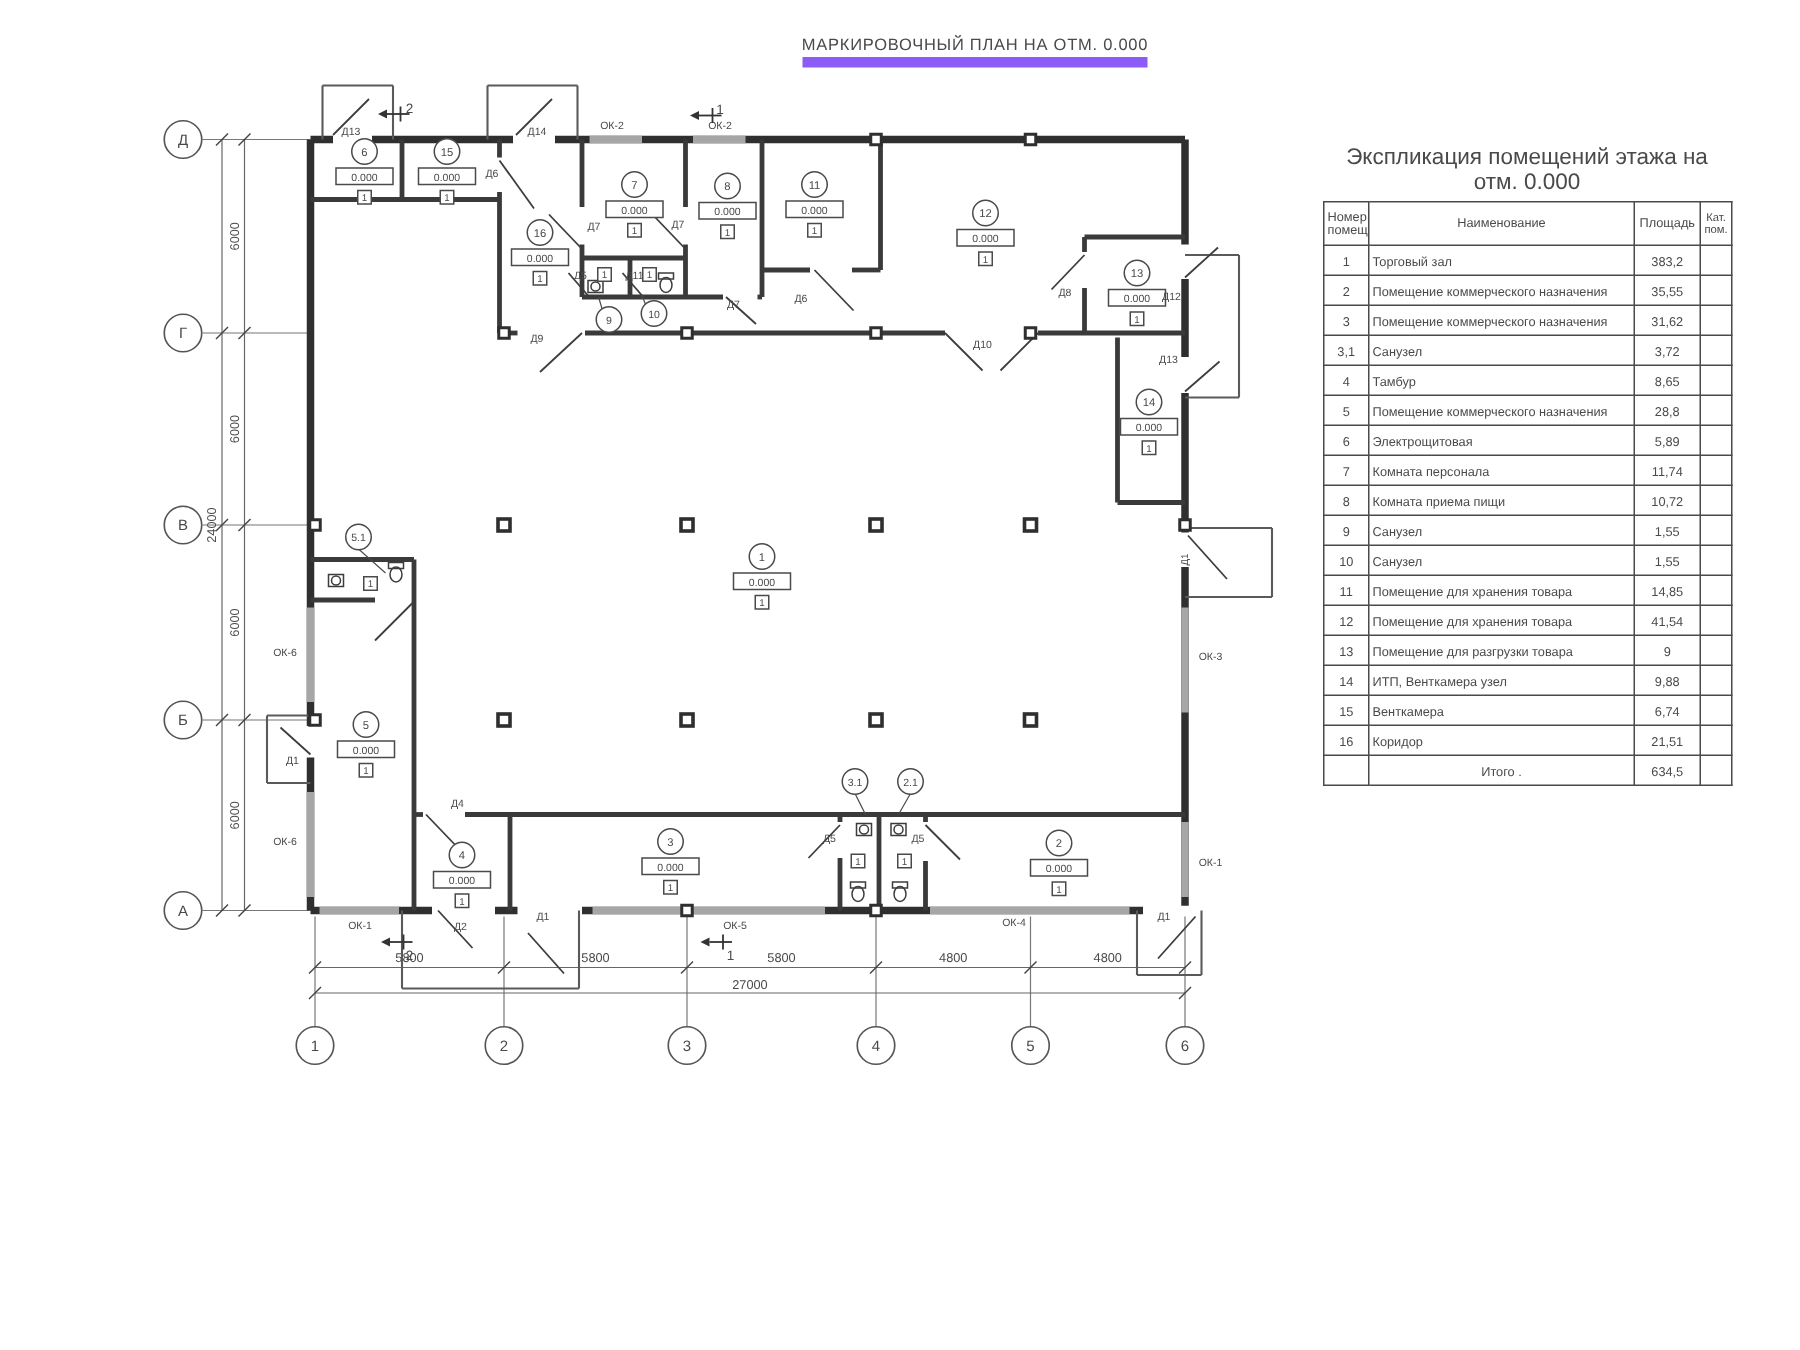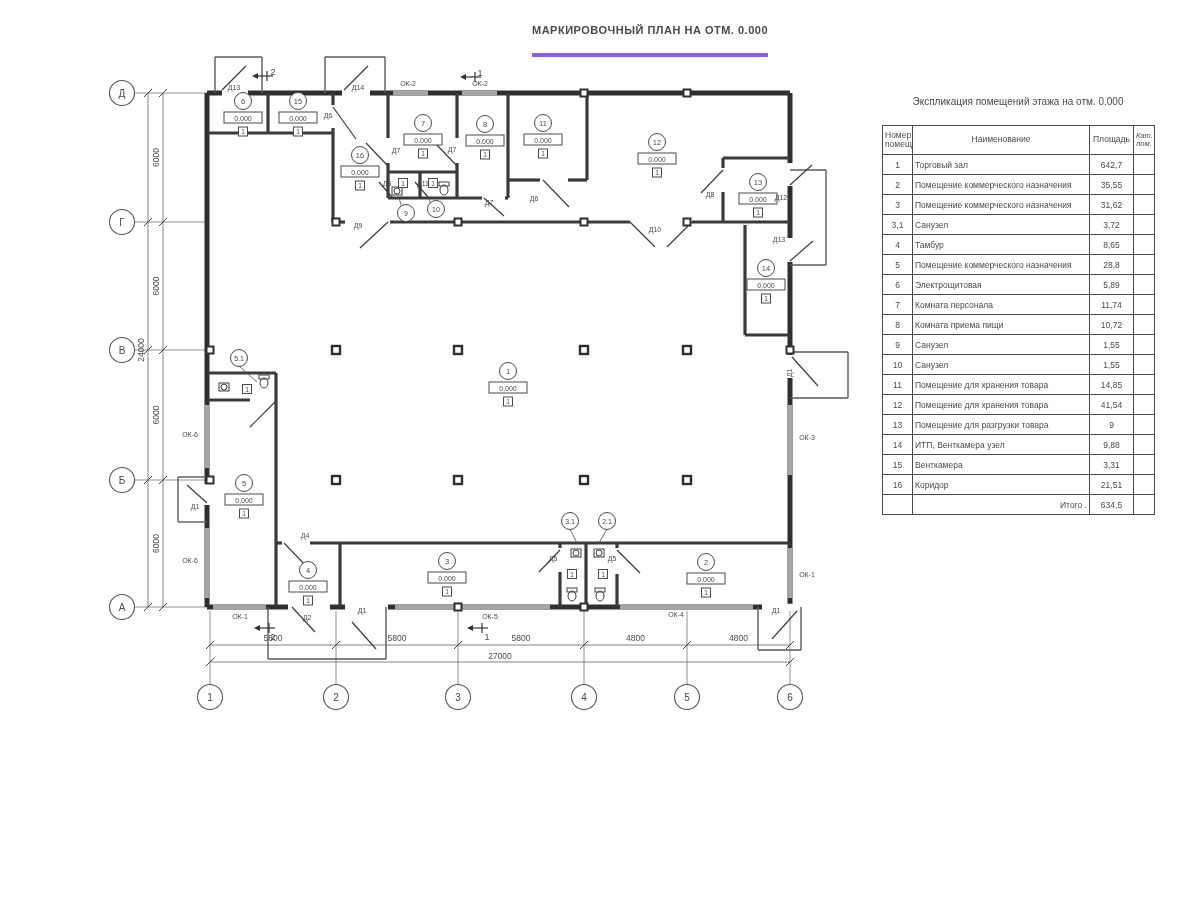--- a/index.html
+++ b/index.html
@@ -1,28 +1,28 @@
 <!DOCTYPE html>
 <html><head>
 <meta charset="utf-8">
 <style>
   html,body{margin:0;padding:0;background:#fff;}
   .sheet{position:relative;width:1200px;height:900px;background:#fff;overflow:hidden;
          font-family:"Liberation Sans",sans-serif;color:#4a4a4a;}
   .plan-title{position:absolute;left:450px;top:24px;width:400px;text-align:center;
 TEXT-DECORATION:none;font-size:11px;letter-spacing:.5px;color:#4a4a4a;}
-  .plan-title span{border-bottom:4px solid #8b5cf6;padding-bottom:17px;font-weight:bold;}
+  .plan-title span{border-bottom:7px solid #8b5cf6;padding-bottom:2px;}
   .schedule{position:absolute;left:882px;top:96px;width:272px;}
-  .schedule-title{font-size:10px;text-align:center;margin-bottom:18px;color:#4a4a4a;}
+  .schedule-title{font-size:15px;text-align:center;margin-bottom:4px;color:#4a4a4a;}
   table.sched{border-collapse:collapse;width:272px;table-layout:fixed;}
   table.sched td,table.sched th{border:1px solid #4a4a4a;font-size:8.5px;font-weight:normal;
       color:#4a4a4a;padding:0 2px;overflow:hidden;white-space:nowrap;}
   table.sched th{height:28px;white-space:normal;line-height:1.1;}
   table.sched td{height:19px;}
-  .c{text-align:center;} .l{text-align:left;padding-left:4px;} .r{text-align:right;padding-right:6px;}
+  .c{text-align:center;} .l{text-align:left;padding-left:4px;} .r{text-align:center;padding-right:6px;}
   svg text{fill:#4a4a4a;}
 </style>
 </head>
 <body>
 
 <div class="sheet">
   <div class="plan-title"><span>МАРКИРОВОЧНЫЙ ПЛАН НА ОТМ. 0.000</span></div>
   <svg id="plan" width="1200" height="900" viewBox="0 0 1200 900" style="position:absolute;left:0;top:0;">
       <g>
         <line x1="135" y1="93" x2="207" y2="93" stroke="#777" stroke-width="0.8"></line>
@@ -407,26 +407,26 @@
           <col style="width: 30px;">
           <col style="width: 177px;">
           <col style="width: 44px;">
           <col style="width: 21px;">
         </colgroup>
         <tbody>
           <tr>
             <th>Номер помещ.</th>
             <th>Наименование</th>
             <th>Площадь</th>
-            <th style="font-size: 7.5px; font-style: italic;">Кат. пом.</th>
+            <th style="font-size: 7.5px;">Кат. пом.</th>
           </tr>
           <tr>
             <td class="c">1</td>
             <td class="l">Торговый зал</td>
-            <td class="c">642,7</td>
+            <td class="c">383,2</td>
             <td class="c"></td>
           </tr>
           <tr>
             <td class="c">2</td>
             <td class="l">Помещение коммерческого назначения</td>
             <td class="c">35,55</td>
             <td class="c"></td>
           </tr>
           <tr>
             <td class="c">3</td>
@@ -502,21 +502,21 @@
           </tr>
           <tr>
             <td class="c">14</td>
             <td class="l">ИТП, Венткамера узел</td>
             <td class="c">9,88</td>
             <td class="c"></td>
           </tr>
           <tr>
             <td class="c">15</td>
             <td class="l">Венткамера</td>
-            <td class="c">3,31</td>
+            <td class="c">6,74</td>
             <td class="c"></td>
           </tr>
           <tr>
             <td class="c">16</td>
             <td class="l">Коридор</td>
             <td class="c">21,51</td>
             <td class="c"></td>
           </tr>
           <tr>
             <td class="c"></td>

